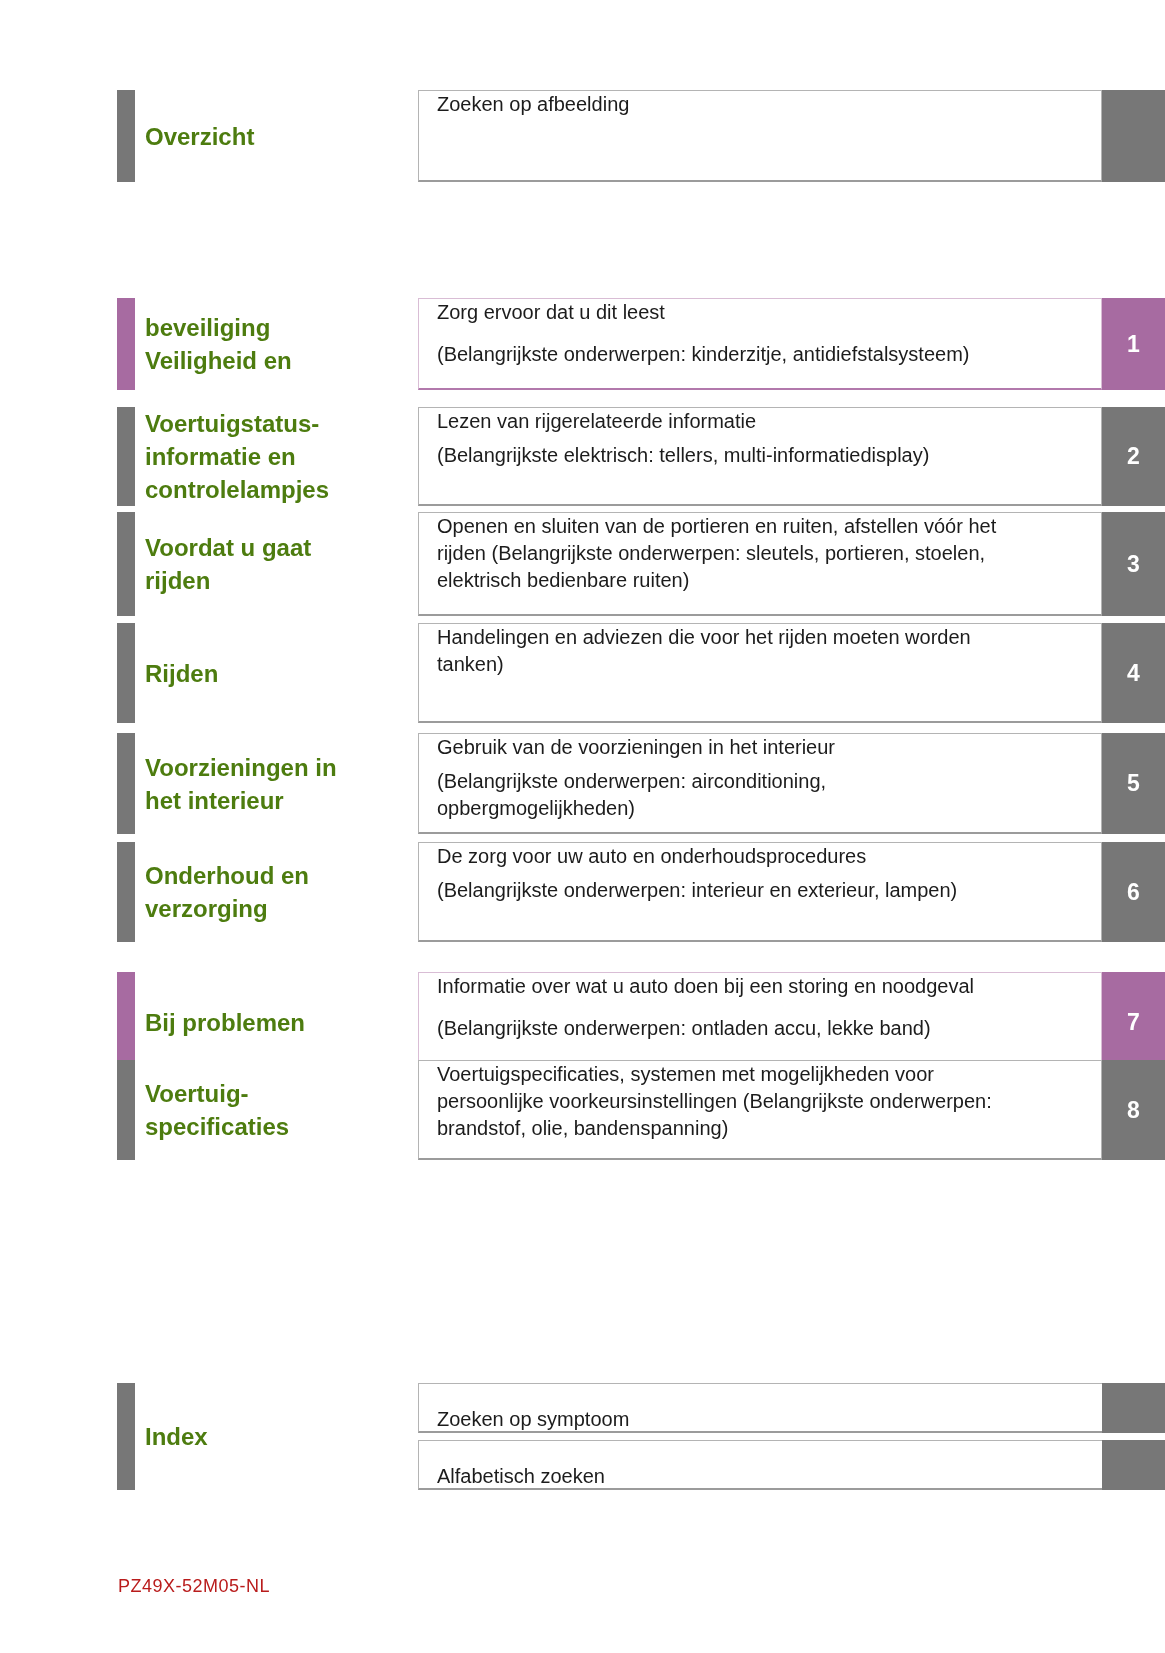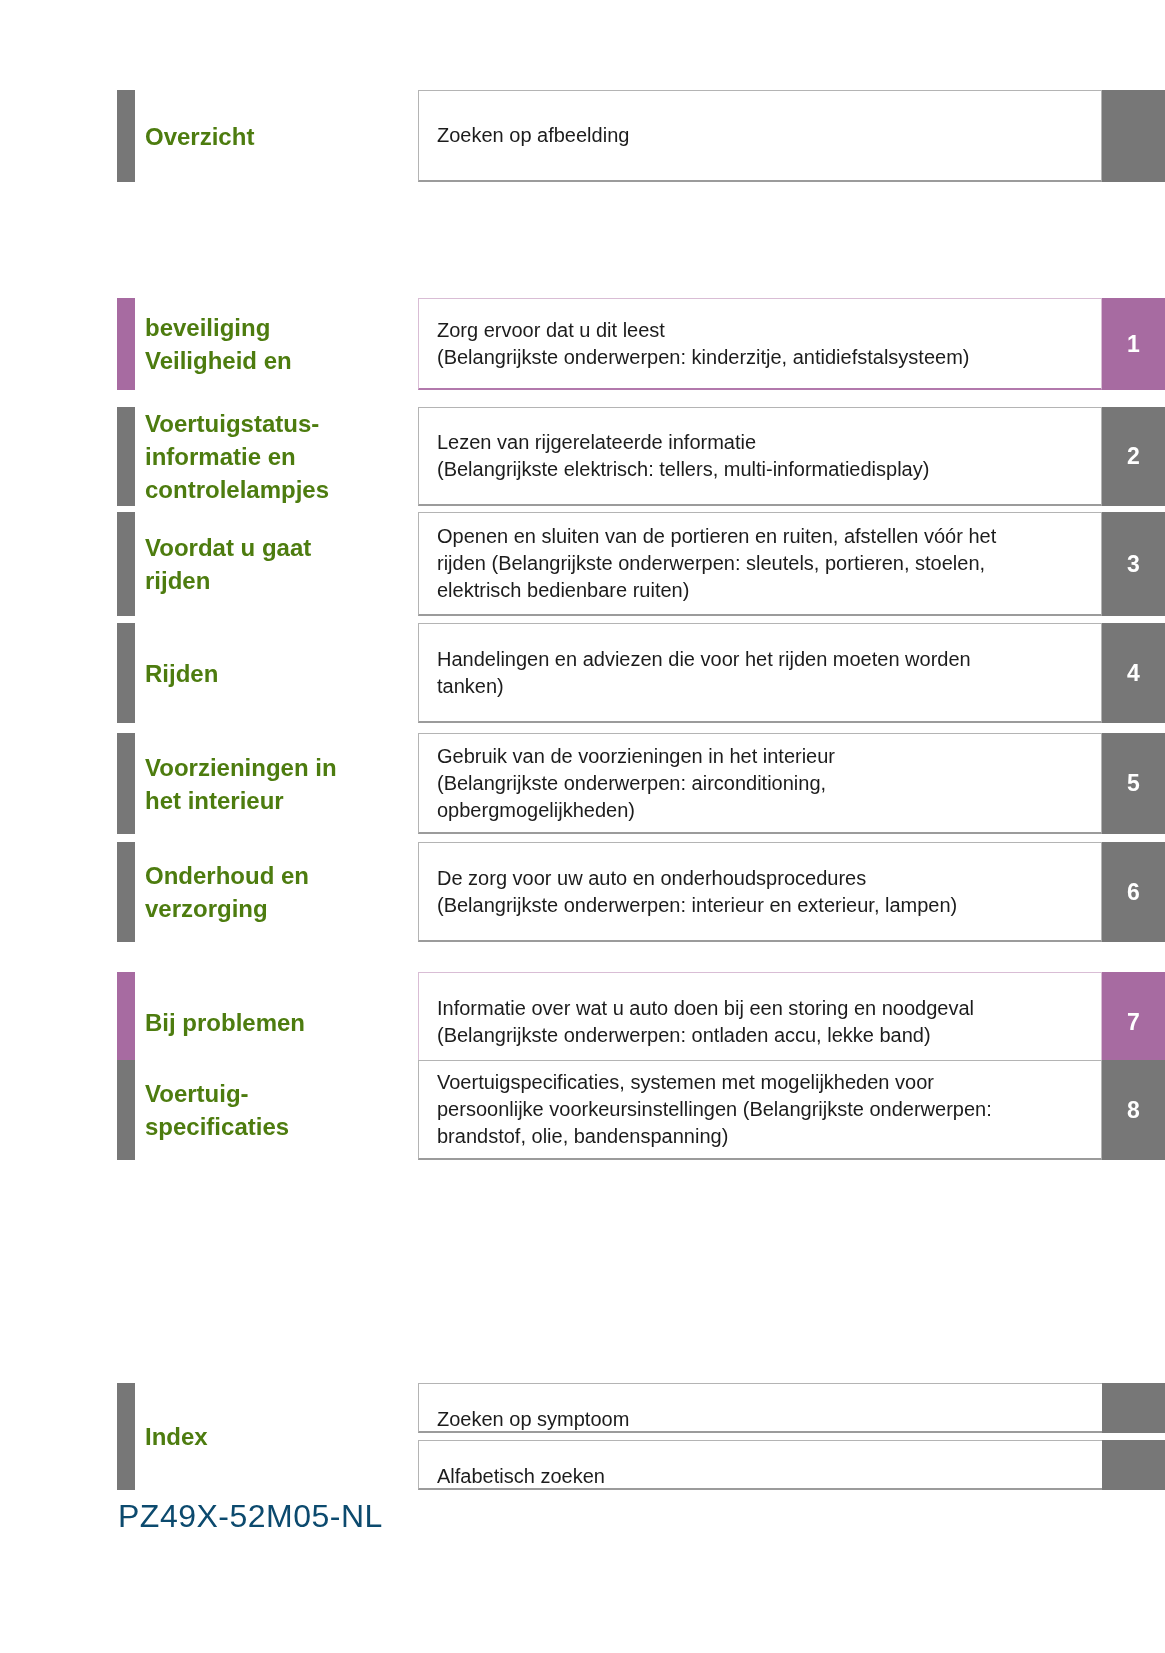--- a/index.html
+++ b/index.html
@@ -19,51 +19,52 @@
     position:absolute;left:145px;top:0;width:265px;height:100%;
     display:flex;flex-direction:column;justify-content:center;
     font-weight:700;font-size:24px;line-height:33px;color:#4d7c0f;
   }
   .box{
     position:absolute;left:418px;top:0;width:684px;height:100%;
     box-sizing:border-box;
     background:#ffffff;
     border:1px solid #b4b4b4;
     border-bottom:2px solid #9b9b9b;
-    display:flex;flex-direction:column;justify-content:center;
+    display:flex;flex-direction:column;
     padding-left:18px;padding-right:6px;
     font-size:20px;color:#1c1c1c;
   }
   .box.purple-box{
     border:1px solid #d9bdd5;
     border-bottom:2px solid #b279ac;
+    gap:8px;
   }
   .box .line{line-height:27px;}
   .para{margin:0;padding:0;}
-  .para + .para{}
+  .para + .para{margin-top:7px;}
   .tab{
     position:absolute;left:1102px;top:0;width:63px;height:100%;
     display:flex;align-items:center;justify-content:center;
     color:#ffffff;font-weight:700;font-size:23px;
   }
   .tab.gray{background:#777777;}
   .tab.purple{background:#a76ba1;}
   .idx-box{
     position:absolute;left:418px;width:828px;height:50px;
     box-sizing:border-box;background:#ffffff;
     border:1px solid #b4b4b4;border-bottom:2px solid #9b9b9b;
     display:flex;align-items:flex-end;
     padding-left:18px;font-size:20px;color:#1c1c1c;
   }
   .idx-tab{
     position:absolute;left:1102px;width:63px;height:50px;background:#777777;
   }
   #footer-code{
-    position:absolute;left:118px;top:1498px;
-    font-size:32px;color:#0c4a6e;letter-spacing:0.5px;
+    position:absolute;left:118px;top:1576px;
+    font-size:18px;color:#b91c1c;letter-spacing:0.5px;
   }
 </style>
 </head>
 <body>
 
 <div id="page">
 
   <div class="row" style="top:90px;height:92px">
     <div class="bar gray"></div>
     <div class="title">

